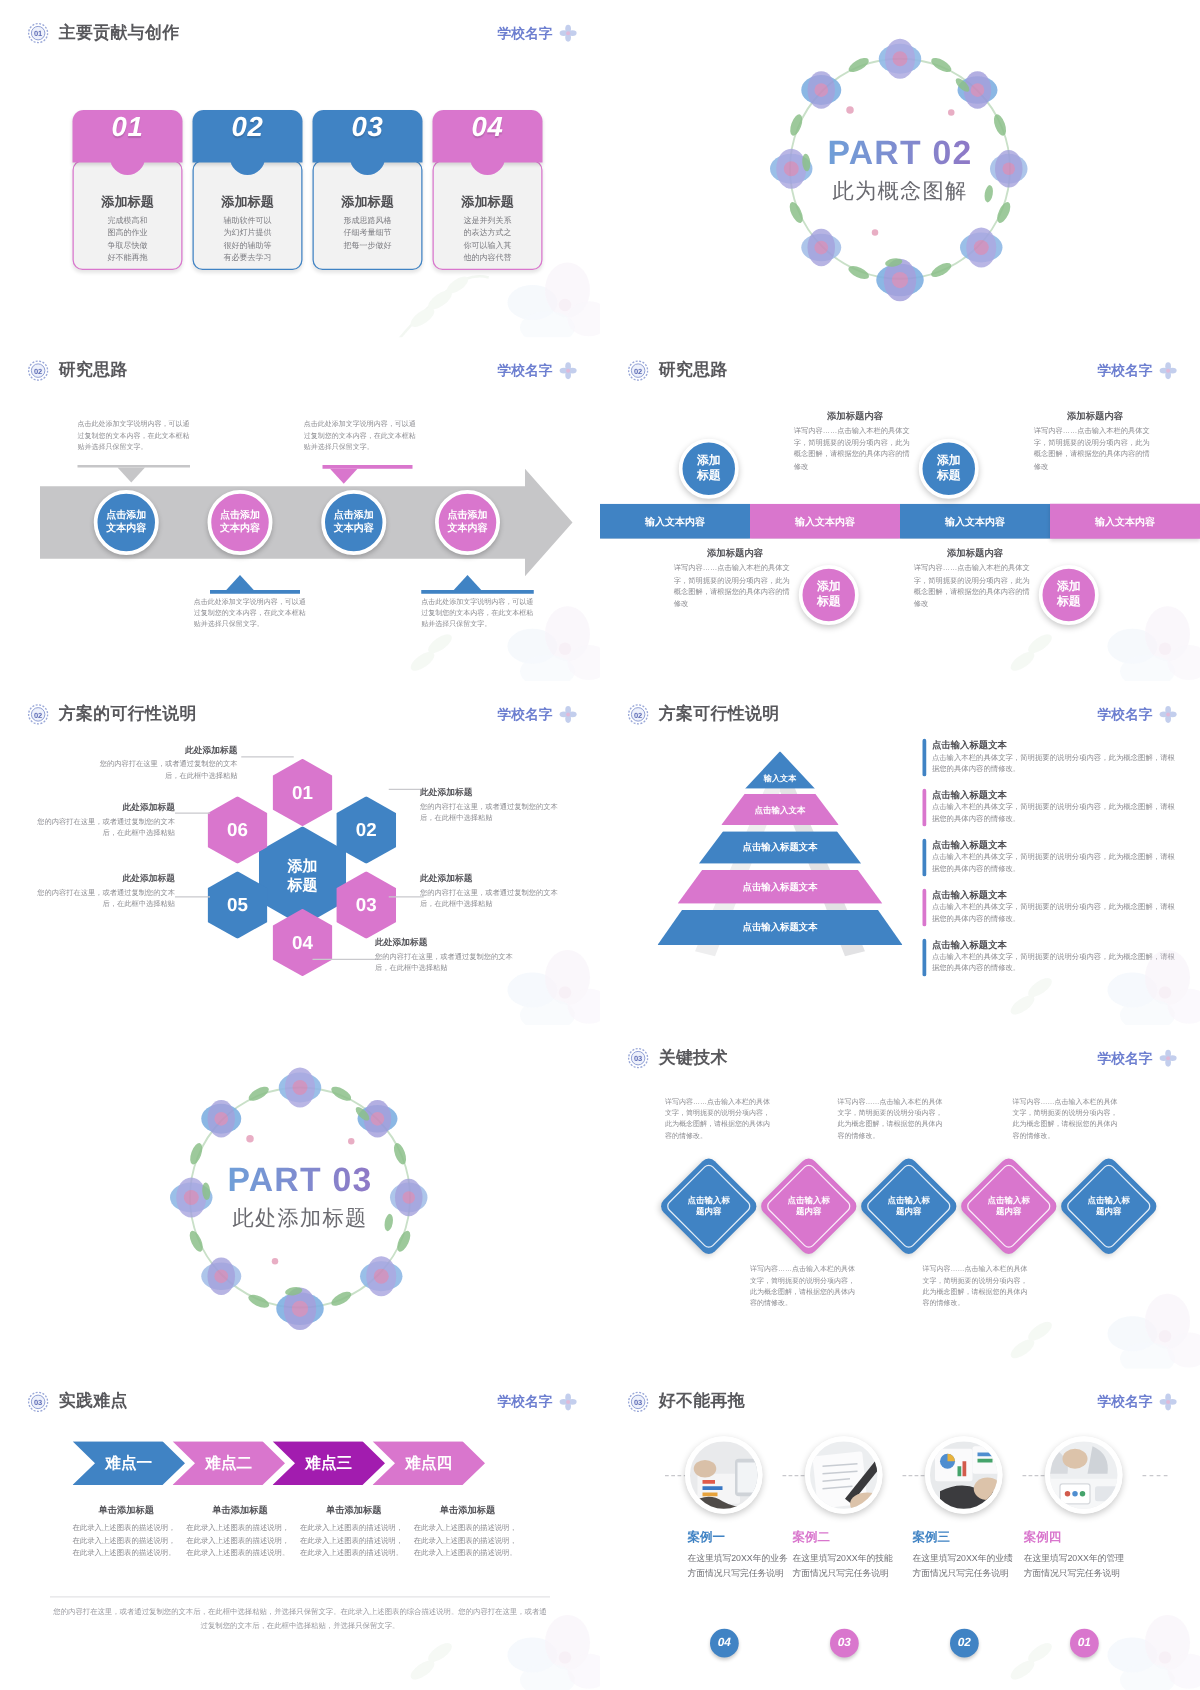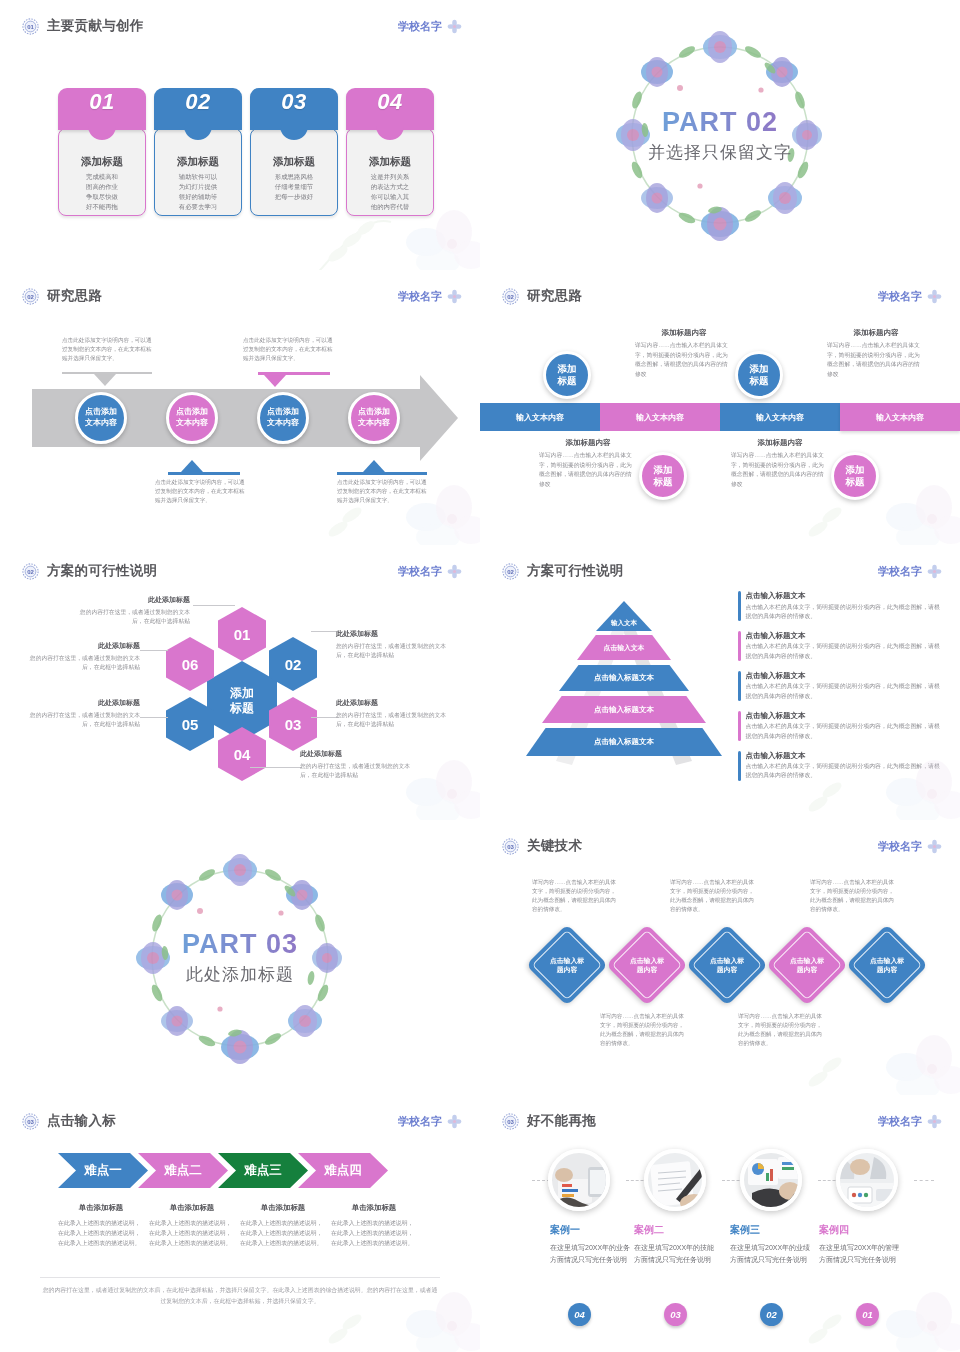--- a/index.html
+++ b/index.html
@@ -313,21 +313,21 @@
             <g fill="#e39ab6" opacity=".8">
                 <circle cx="85" cy="78" r="3"></circle>
                 <circle cx="166" cy="80" r="2.6"></circle>
                 <circle cx="105" cy="176" r="2.6"></circle>
               </g>
           </g>
         </svg>
       </div>
       <div class="wtext">
         <div class="ptitle">PART 02</div>
-        <div class="psub">并选择只保留文字</div>
+        <div class="psub">此为概念图解</div>
       </div>
     </div>
   </div>
 
   <div class="slide">
     <div class="hdr">
       <div class="hdr-l">
         <span class="badge">
           <svg width="17" height="17" viewBox="0 0 17 17">
               <circle cx="8.5" cy="8.5" r="7.6" fill="none" stroke="#9aa8d8" stroke-width="1.1" stroke-dasharray="1.6 1.2"></circle>
@@ -808,41 +808,41 @@
   <div class="slide">
     <div class="hdr">
       <div class="hdr-l">
         <span class="badge">
           <svg width="17" height="17" viewBox="0 0 17 17">
               <circle cx="8.5" cy="8.5" r="7.6" fill="none" stroke="#9aa8d8" stroke-width="1.1" stroke-dasharray="1.6 1.2"></circle>
               <circle cx="8.5" cy="8.5" r="5.4" fill="#eef1fb" stroke="#8f9fd4" stroke-width=".8"></circle>
               <text x="8.5" y="11" font-size="6" font-weight="bold" fill="#5c6bb5" text-anchor="middle" font-family="Liberation Sans">03</text>
             </svg>
         </span>
-        <span class="hdr-title">点击输入标</span>
+        <span class="hdr-title">实践难点</span>
       </div>
       <div class="hdr-r">
         <span class="school">学校名字</span>
         <span class="flowerdot">
           <svg width="15" height="15" viewBox="0 0 15 15">
               <g fill="#b9c6ea" opacity=".85">
                 <ellipse cx="7.5" cy="4" rx="2.3" ry="3.3"></ellipse>
                 <ellipse cx="7.5" cy="11" rx="2.3" ry="3.3"></ellipse>
                 <ellipse cx="4" cy="7.5" rx="3.3" ry="2.3"></ellipse>
                 <ellipse cx="11" cy="7.5" rx="3.3" ry="2.3"></ellipse>
               </g>
               <circle cx="7.5" cy="7.5" r="1.6" fill="#e0b9d8"></circle>
             </svg>
         </span>
       </div>
     </div>
     <div class="chv">
       <div class="chev first" style="background:#4083c4">难点一</div>
       <div class="chev" style="background:#d976cd">难点二</div>
-      <div class="chev" style="background:#15803d">难点三</div>
+      <div class="chev" style="background:#a21caf">难点三</div>
       <div class="chev" style="background:#d976cd">难点四</div>
     </div>
     <div class="chcol" style="left:58px;top:108px">
       <div class="h">单击添加标题</div>
       <div class="p">在此录入上述图表的描述说明，在此录入上述图表的描述说明，在此录入上述图表的描述说明。</div>
     </div>
     <div class="chcol" style="left:149px;top:108px">
       <div class="h">单击添加标题</div>
       <div class="p">在此录入上述图表的描述说明，在此录入上述图表的描述说明，在此录入上述图表的描述说明。</div>
     </div>

